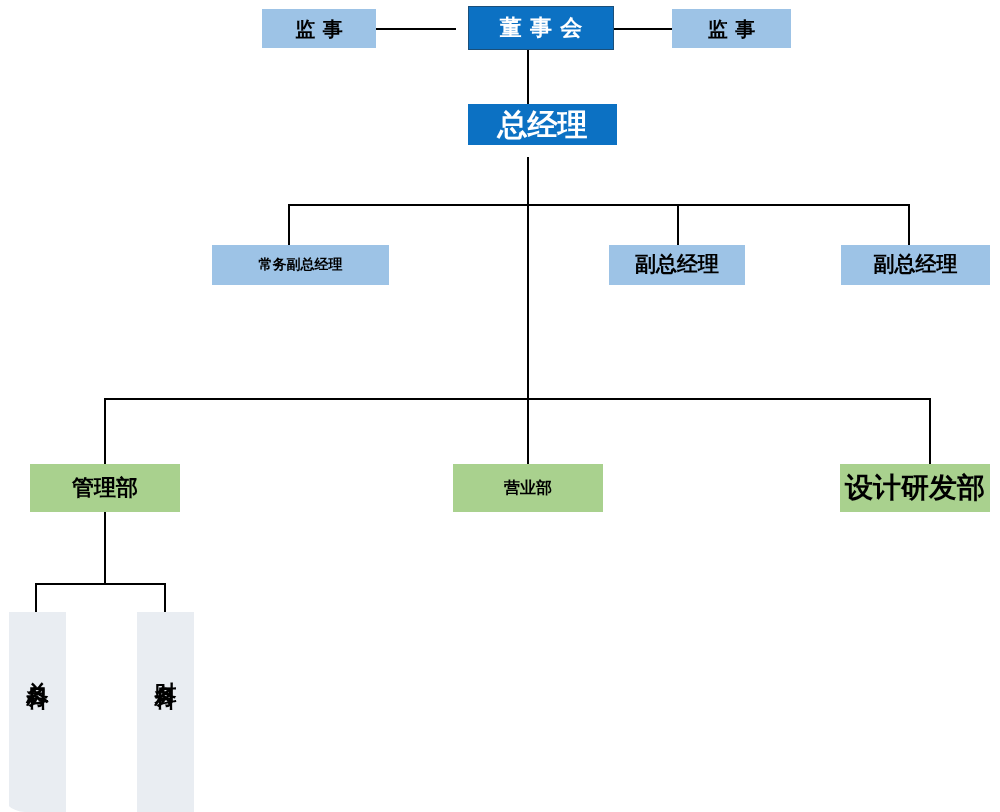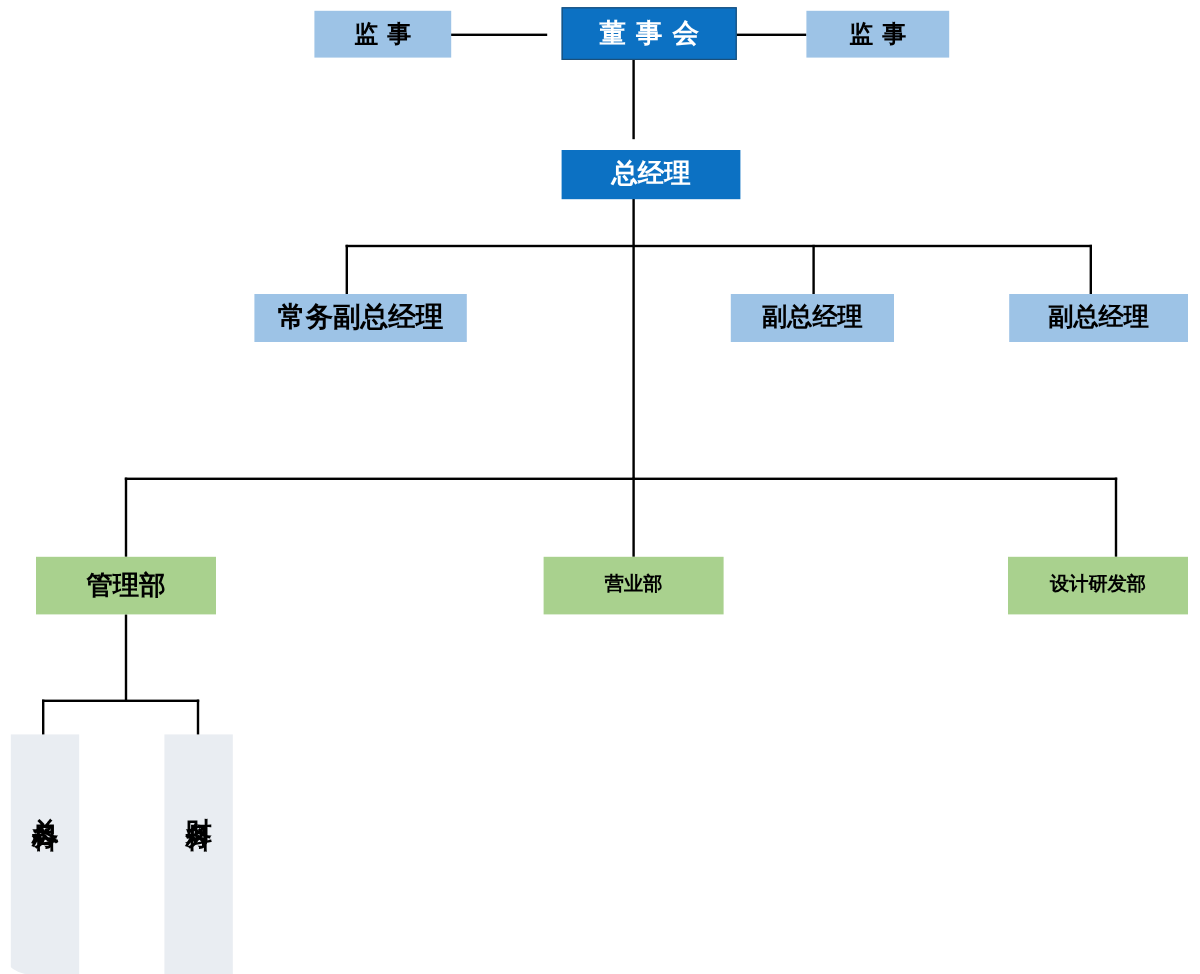--- a/index.html
+++ b/index.html
@@ -111,45 +111,45 @@
   </div>
 
   <div class="node n-blue-dark" style="left:456px; top:6px; width:146px; height:44px; font-size:22px;">
     <span class="node-label spaced">董事会</span>
   </div>
 
   <div class="node n-blue-light" style="left:672px; top:9px; width:119px; height:39px; font-size:20px;">
     <span class="node-label spaced">监事</span>
   </div>
 
-  <div class="node n-blue-dark" style="left:456px; top:125px; width:149px; height:41px; font-size:22px; border:none;">
+  <div class="node n-blue-dark" style="left:456px; top:104px; width:149px; height:41px; font-size:30px; border:none;">
     <span class="node-label">总经理</span>
   </div>
 
-  <div class="node n-blue-light" style="left:212px; top:245px; width:177px; height:40px; font-size:23px;">
+  <div class="node n-blue-light" style="left:212px; top:245px; width:177px; height:40px; font-size:14px;">
     <span class="node-label">常务副总经理</span>
   </div>
 
   <div class="node n-blue-light" style="left:609px; top:245px; width:136px; height:40px; font-size:21px;">
     <span class="node-label">副总经理</span>
   </div>
 
   <div class="node n-blue-light" style="left:841px; top:245px; width:149px; height:40px; font-size:21px;">
     <span class="node-label">副总经理</span>
   </div>
 
   <div class="node n-green" style="left:30px; top:464px; width:150px; height:48px; font-size:22px;">
     <span class="node-label">管理部</span>
   </div>
 
   <div class="node n-green" style="left:453px; top:464px; width:150px; height:48px; font-size:16px;">
     <span class="node-label">营业部</span>
   </div>
 
-  <div class="node n-green" style="left:840px; top:464px; width:150px; height:48px; font-size:16px;">
+  <div class="node n-green" style="left:840px; top:464px; width:150px; height:48px; font-size:28px;">
     <span class="node-label">设计研发部</span>
   </div>
 
   <div class="node n-gray" style="left:9px; top:612px; width:57px; height:200px; align-items:flex-start; justify-content:center; padding-top:52px; font-size:22px;">
     <span class="node-label vertical-text">总务科</span>
   </div>
 
   <div class="node n-gray" style="left:137px; top:612px; width:57px; height:200px; align-items:flex-start; justify-content:center; padding-top:52px; font-size:22px;">
     <span class="node-label vertical-text">财务科</span>
   </div>

